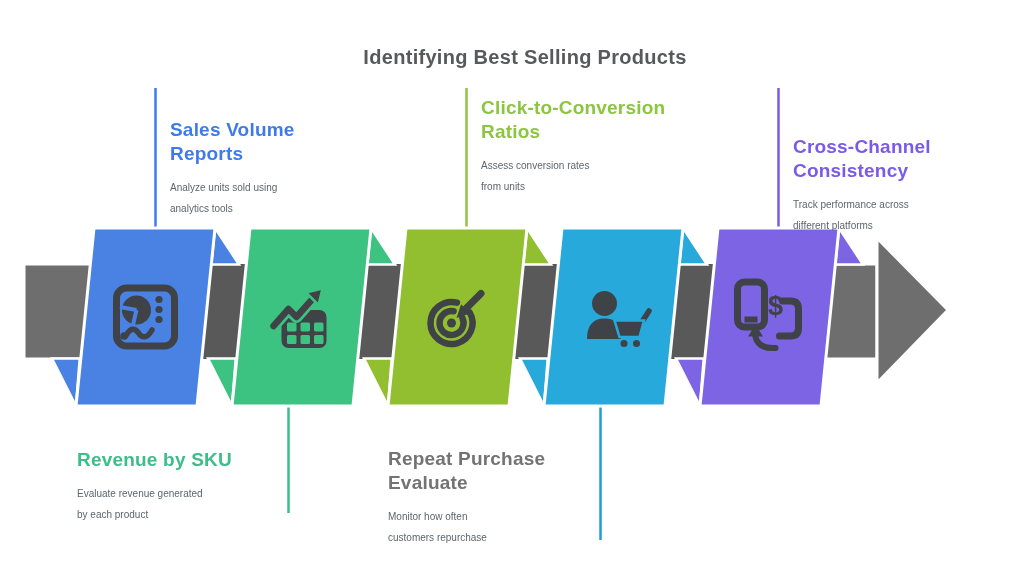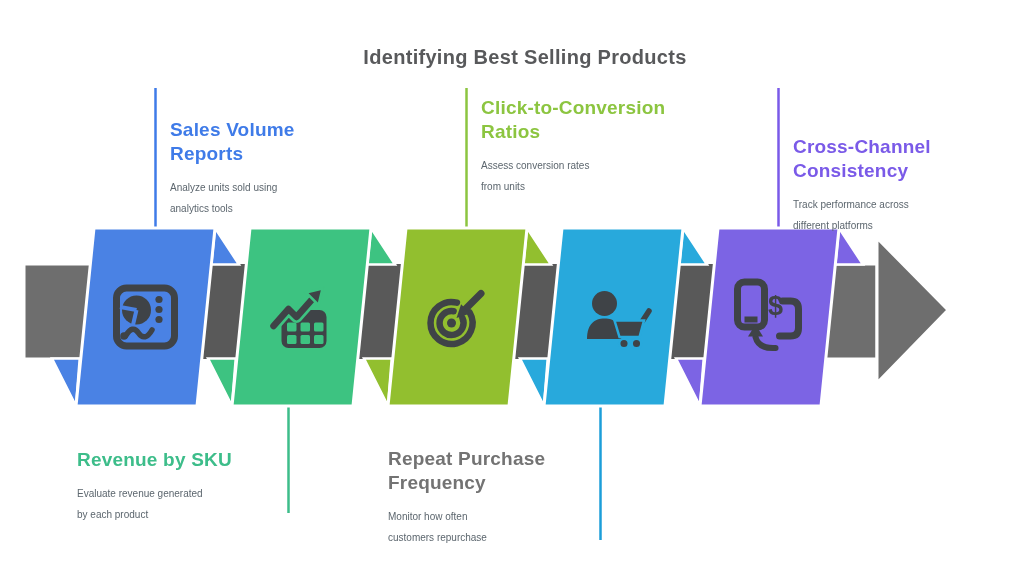--- a/index.html
+++ b/index.html
@@ -140,21 +140,21 @@
     </div>
     <div class="step-desc" style="color: rgb(92, 102, 110);">
       <span class="dl">Assess conversion rates</span>
       <span class="dl">from units</span>
     </div>
   </div>
 
   <div class="label-block b4 ta-right">
     <div class="step-heading" style="color: #737373;">
       <span class="hl">Repeat Purchase</span>
-      <span class="hl">Frequency</span>
+      <span class="hl">Evaluate</span>
     </div>
     <div class="step-desc" style="color: rgb(92, 102, 110);">
       <span class="dl">Monitor how often</span>
       <span class="dl">customers repurchase</span>
     </div>
   </div>
 
   <div class="label-block b5">
     <div class="step-heading" style="color: rgb(122, 90, 232);">
       <span class="hl">Cross-Channel</span>

